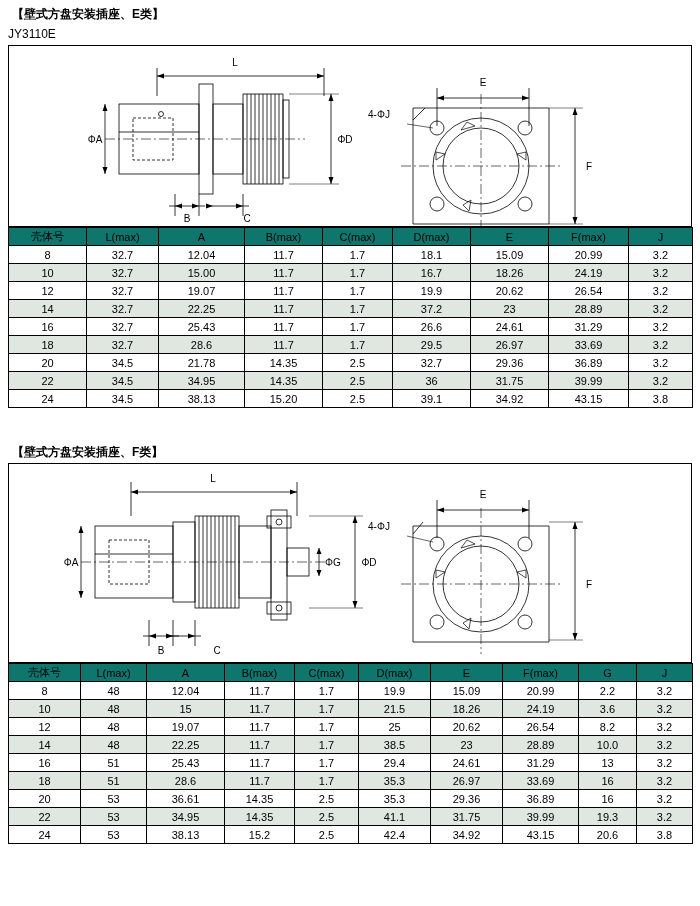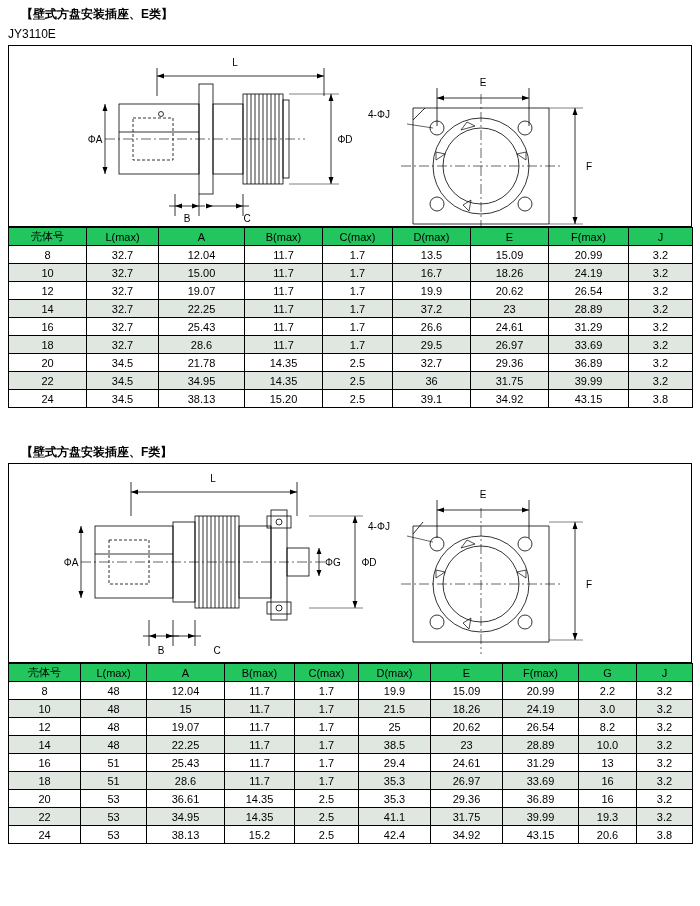--- a/index.html
+++ b/index.html
@@ -9,21 +9,21 @@
     font-family:"Liberation Sans", sans-serif;
     font-size:11px;
     color:#000;
     position:relative;
     overflow:hidden;
   }
   .section{position:relative;}
   .sec-title{
     font-size:12px;
     font-weight:bold;
-    padding:6px 8px 2px 21px;
+    padding:6px 8px 2px 12px;
     letter-spacing:0px;
   }
   .sec-code{
     font-size:12px;
     padding:2px 20px 4px 8px;
   }
   .drawing-box{
     margin:0 8px;
     border:1px solid #000;
     background:#fff;
@@ -37,21 +37,21 @@
   }
   .tbl th,.tbl td{
     border:1px solid #000;
     text-align:center;
     font-size:11px;
     height:17px;
     padding:0;
     font-family:"Liberation Sans", sans-serif;
   }
   .tbl th{
-    background:#22c55e;
+    background:#0f766e;
     font-weight:normal;
   }
   .tbl tr.alt td{ background:#dfe7e0; }
   .tbl tr.white td{ background:#ffffff; }
   svg{display:block;}
   .lbl{font-size:10px;font-family:"Liberation Sans",sans-serif;}
 </style>
 </head>
 <body>
 
@@ -187,21 +187,21 @@
         <th>J</th>
       </tr>
     </thead>
     <tbody>
       <tr class="white">
         <td>8</td>
         <td>32.7</td>
         <td>12.04</td>
         <td>11.7</td>
         <td>1.7</td>
-        <td>13.5</td>
+        <td>18.1</td>
         <td>15.09</td>
         <td>20.99</td>
         <td>3.2</td>
       </tr>
       <tr class="alt">
         <td>10</td>
         <td>32.7</td>
         <td>15.00</td>
         <td>11.7</td>
         <td>1.7</td>
@@ -441,21 +441,21 @@
       </tr>
       <tr class="alt">
         <td>10</td>
         <td>48</td>
         <td>15</td>
         <td>11.7</td>
         <td>1.7</td>
         <td>21.5</td>
         <td>18.26</td>
         <td>24.19</td>
-        <td>3.0</td>
+        <td>3.6</td>
         <td>3.2</td>
       </tr>
       <tr class="white">
         <td>12</td>
         <td>48</td>
         <td>19.07</td>
         <td>11.7</td>
         <td>1.7</td>
         <td>25</td>
         <td>20.62</td>

